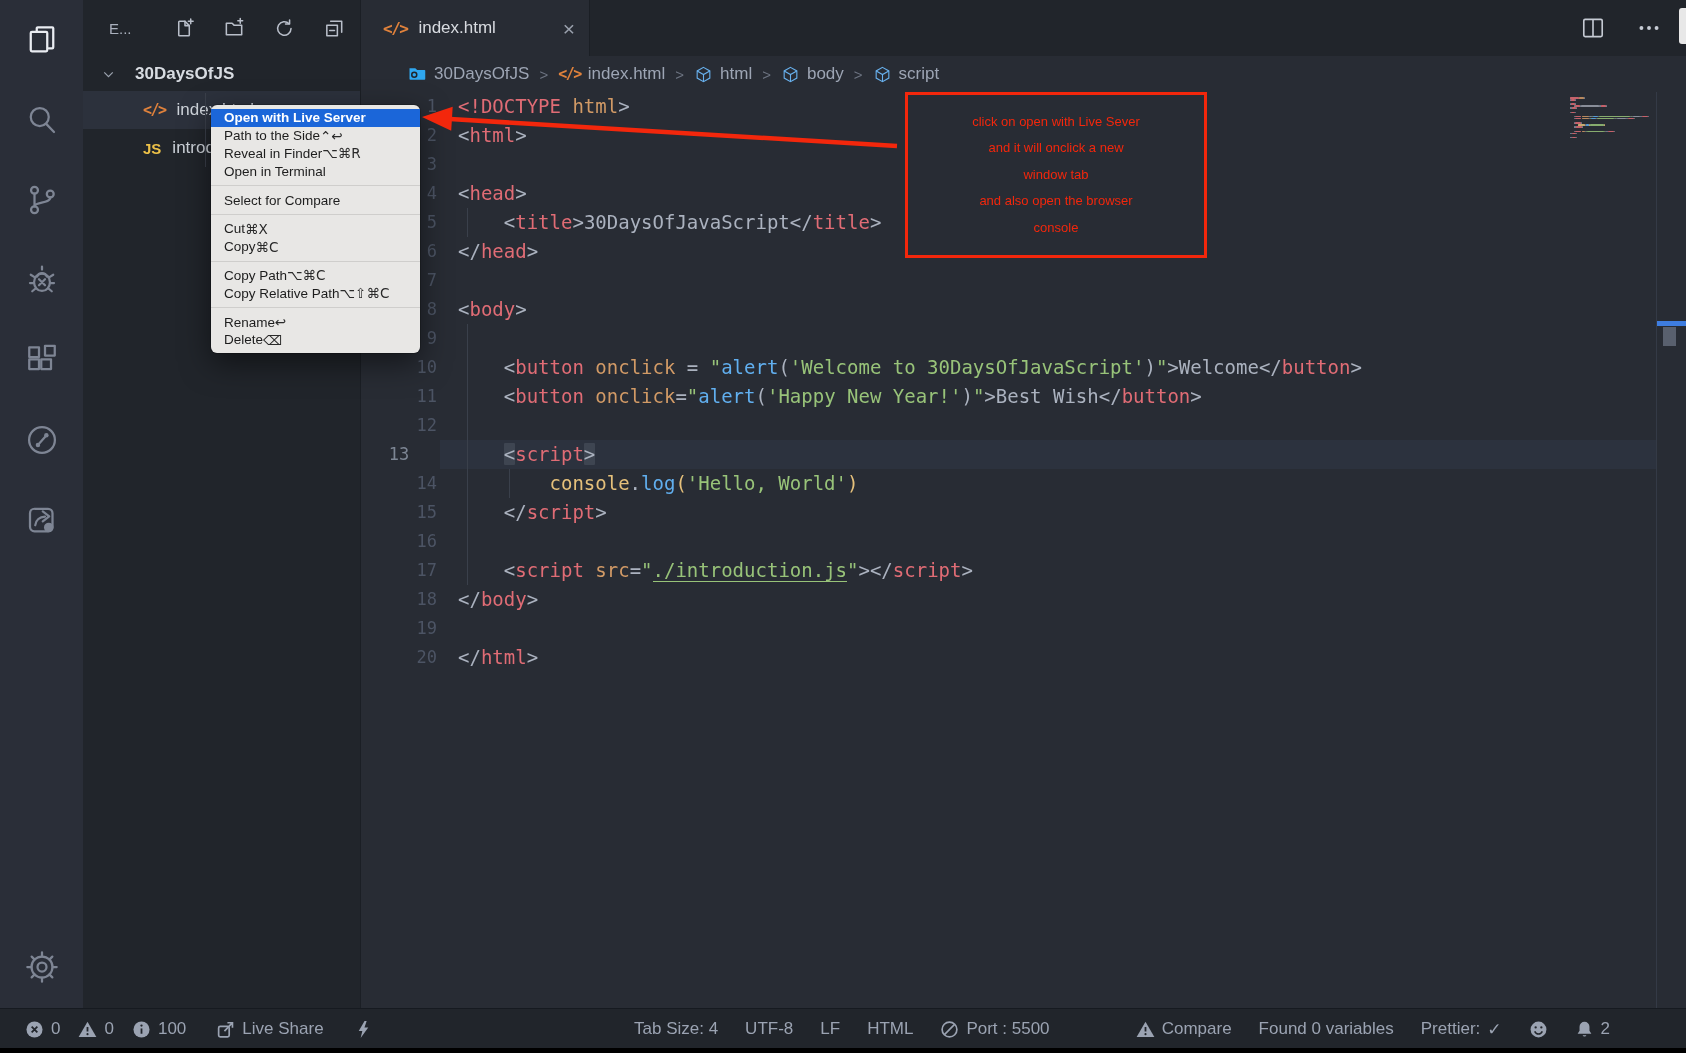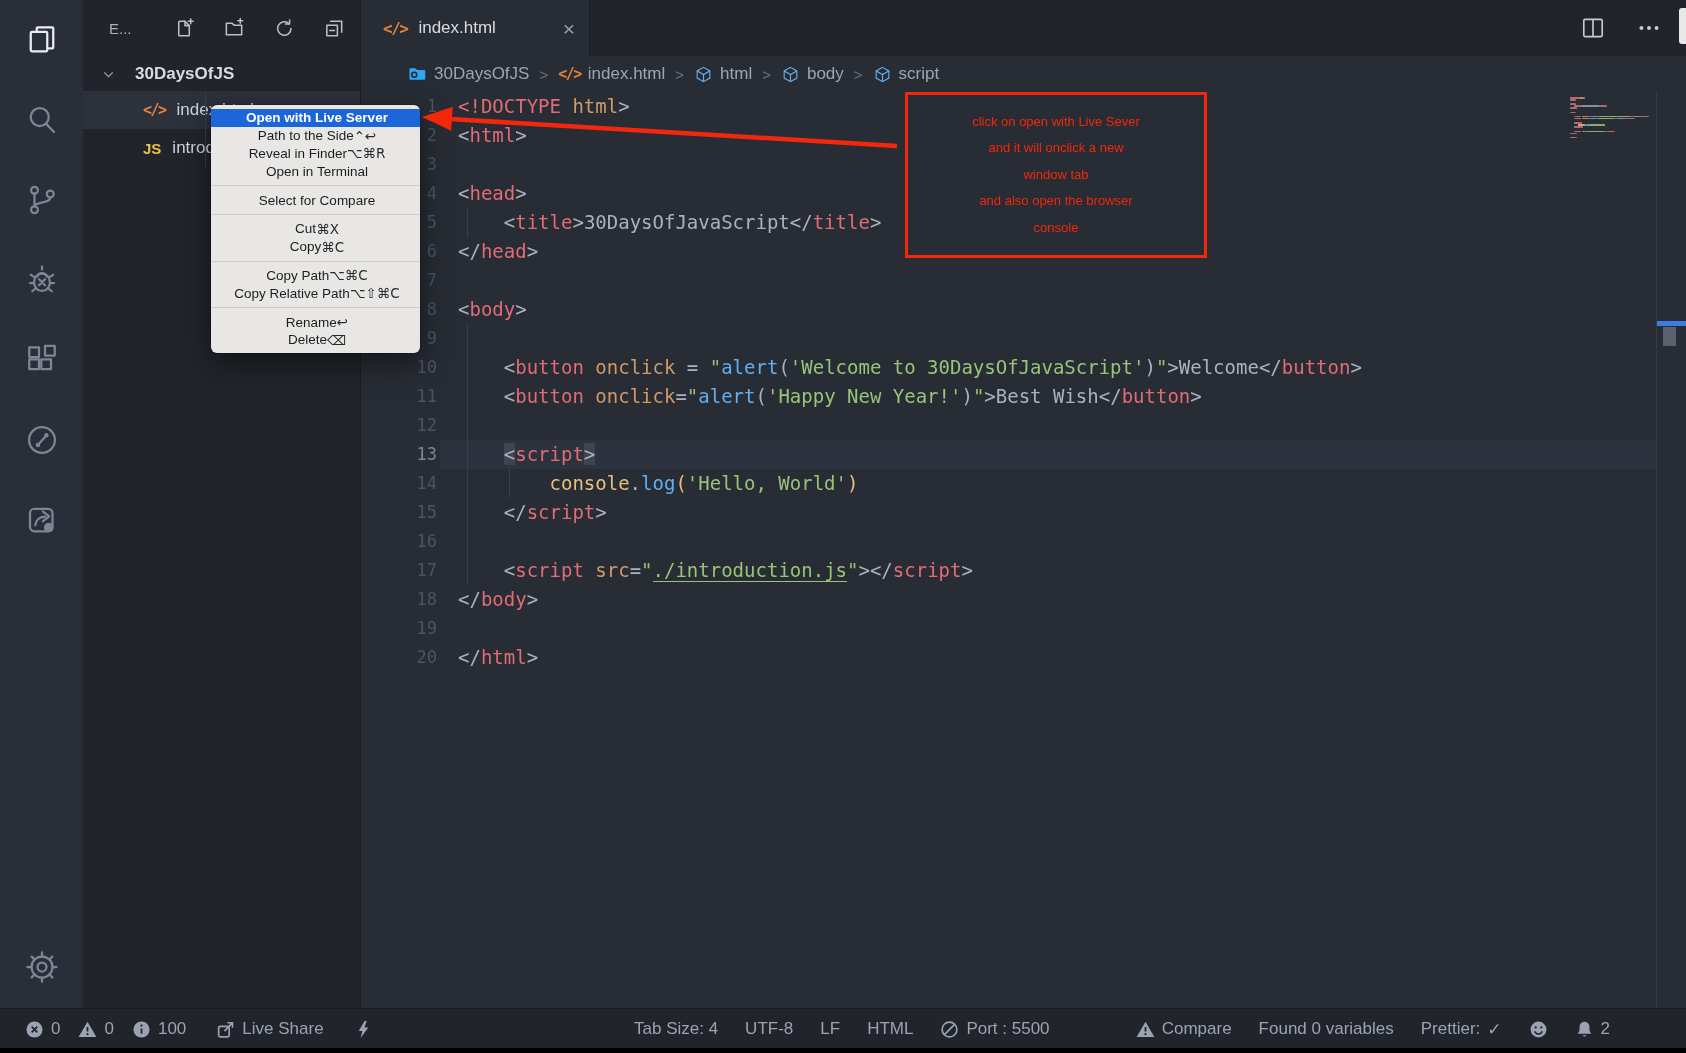--- a/index.html
+++ b/index.html
@@ -51,40 +51,40 @@
   
   .cur-line{position:absolute;left:440px;top:440px;height:29px;right:30px;background:#2c323e;z-index:1;}
   .iguide{position:absolute;width:1px;background:#3a404b;z-index:2;}
   .gA{left:467px;top:208px;height:29px;}
   .gB{left:467px;top:324px;height:261px;}
   .gC{left:509px;top:469px;height:29px;}
   .code{position:absolute;left:361px;top:92px;z-index:3;}
   .code-row{height:29px;line-height:29px;display:flex;white-space:pre;
             font-family:"DejaVu Sans Mono",monospace;font-size:19px;}
   .ln{width:76px;flex:none;text-align:right;color:#4c5464;font-size:17px;}
-  .ln.active{color:#7d8694;}
+  .ln.active{color:#7d8694;text-align:center;}
   .lc{margin-left:21px;}
   .t-tag{color:#e06c75;} .t-punct{color:#abb2bf;} .t-attr{color:#d19a66;} .t-str{color:#98c379;}
   .t-fn{color:#61afef;} .t-gold{color:#e5c07b;} .t-plain{color:#abb2bf;}
   .t-link{color:#98c379;border-bottom:1px solid #98c379;}
   .bk{background:#3e4551;border-radius:1px;}
 
   
   .minimap{position:absolute;left:1570px;top:97px;width:84px;z-index:3;}
   .mm-line{position:relative;height:2.1px;}
   .mm-line i{position:absolute;top:0;height:1.5px;border-radius:.5px;opacity:.85;}
   .scroll-divider{position:absolute;left:1656px;top:92px;height:916px;width:1px;background:#343a46;}
   .blue-marker{position:absolute;left:1657px;top:321px;width:29px;height:5px;background:#3e7de0;}
   .scroll-thumb{position:absolute;left:1663px;top:327px;width:13px;height:19px;background:#59606e;cursor:grab;}
 
   
   .menu{position:absolute;left:211px;top:105px;width:209px;background:#e8e7e5;border-radius:6px;
         box-shadow:0 10px 30px rgba(0,0,0,.5),0 0 0 1px rgba(0,0,0,.18);padding:4px 0;z-index:50;
         font-size:13.5px;color:#1d1d1d;}
-  .mi{height:17.8px;display:flex;align-items:center;justify-content:center;padding:0 10px 0 13px;cursor:pointer;}
+  .mi{height:17.8px;display:flex;align-items:center;justify-content:flex-start;padding:0 10px 0 13px;cursor:pointer;}
   .mi .sc{color:#2a2a2a;font-family:"DejaVu Sans","Liberation Sans",sans-serif;}
   .mi.hl{background:#1b66d9;color:#fff;font-weight:600;}
   .msep{height:1px;background:#cfcecc;margin:5px 0;}
 
   
   .annotation{position:absolute;left:905px;top:92px;width:302px;height:166px;border:3px solid #f3270c;z-index:40;
               display:flex;flex-direction:column;justify-content:center;text-align:center;
               color:#f3270c;font-size:13px;line-height:26.5px;}
   .arrow-svg{position:absolute;left:0;top:0;width:1686px;height:1053px;z-index:60;pointer-events:none;}
 

